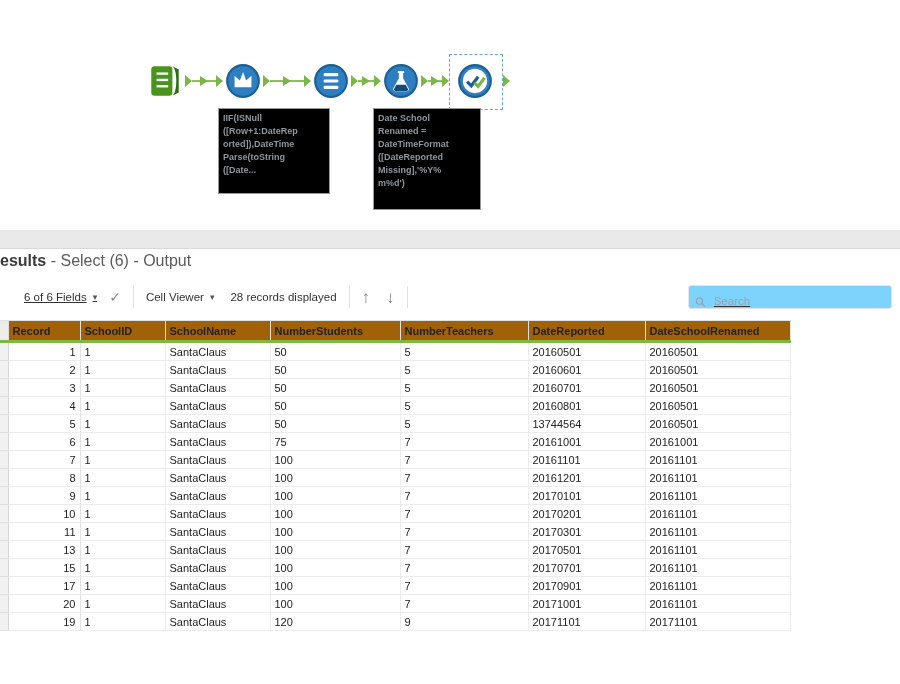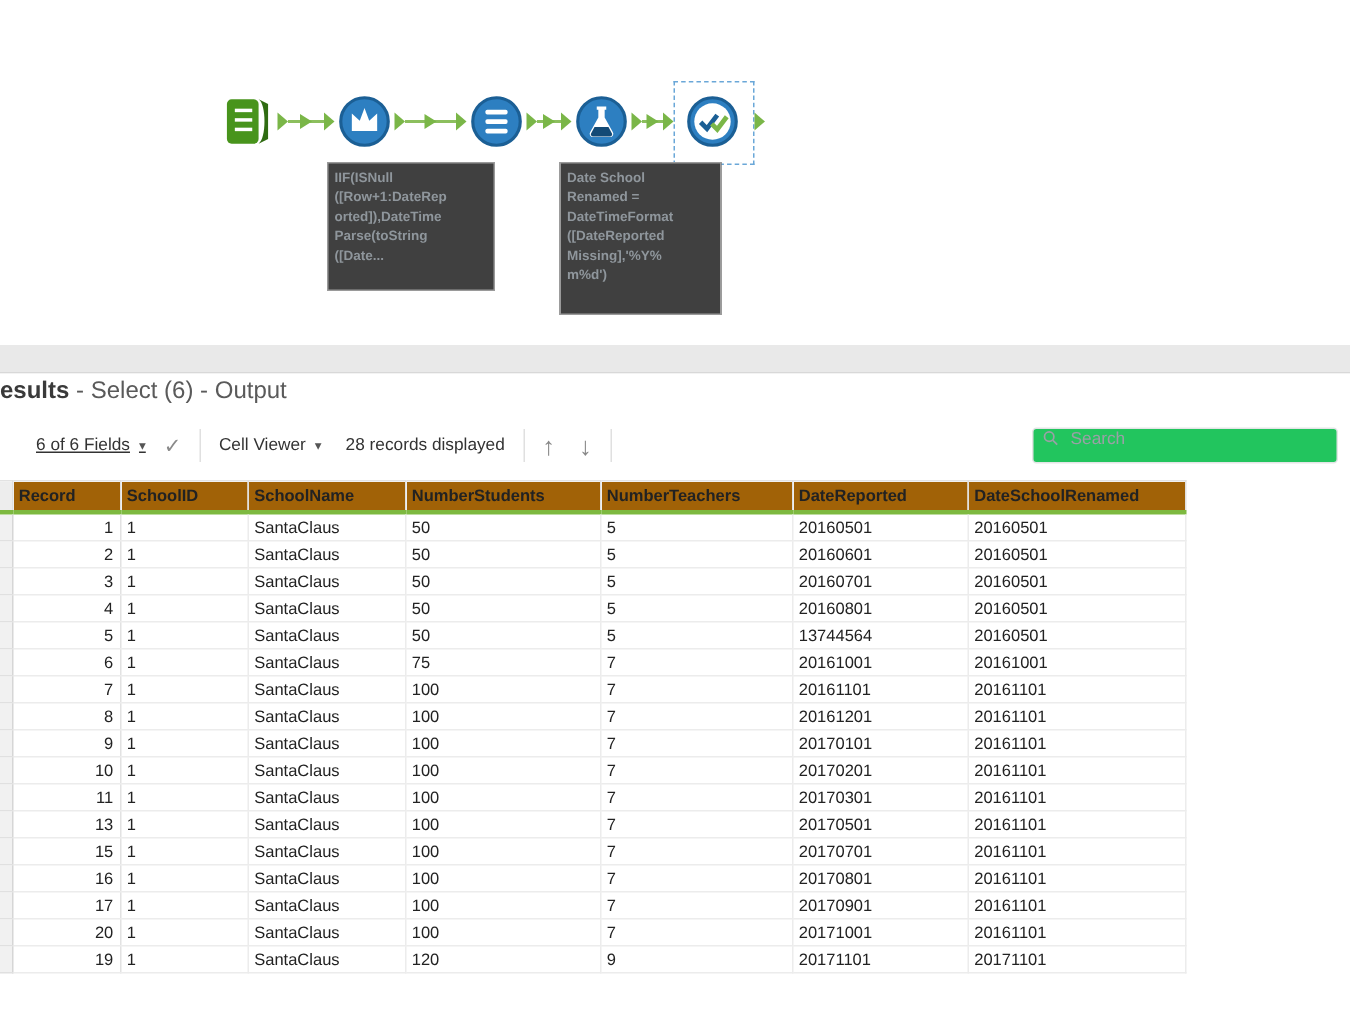--- a/index.html
+++ b/index.html
@@ -18,21 +18,21 @@
     border-top:6px solid transparent; border-bottom:6px solid transparent;
     border-left:7px solid #7ab648; }
 
   .conn { position:absolute; top:80px; height:2px; background:#8cbf5e; }
   .conn .arrowhead { position:absolute; top:-4px; width:0; height:0;
     border-left:8px solid #7ab648; border-top:5px solid transparent; border-bottom:5px solid transparent; }
 
   .selection-box { position:absolute; left:449px; top:54px; width:52px; height:54px;
     border:1px dashed #6aa7d8; }
 
-  .annotation { position:absolute; background:#404040; border:1px solid #9a9a9a;
+  .annotation { position:absolute; background:#000000; border:1px solid #9a9a9a;
     font-size:9px; font-weight:bold; color:#8f969c; line-height:13px;
     padding:3px 4px; white-space:pre-line; overflow:hidden; }
   .annotation.a1 { left:218px; top:108px; width:102px; height:78px; }
   .annotation.a2 { left:373px; top:108px; width:98px;  height:94px; }
 
   
   .splitter { position:absolute; top:230px; left:0; width:900px; height:18px;
     background:#e9e9e9; border-bottom:1px solid #d8d8d8; }
 
   .results-header { position:absolute; top:249px; left:0; width:900px; height:24px;
@@ -41,22 +41,22 @@
   .results-header .t-rest { color:#5a5a5a; white-space:pre; }
 
   .results-toolbar { position:absolute; top:274px; left:0; width:900px; height:46px;
     background:#fff; display:flex; align-items:center; font-size:11.5px; color:#333; }
   .tb-item { display:flex; align-items:center; gap:6px; cursor:default; }
   .caret { font-size:9px; color:#555; }
   .tb-sep { width:1px; height:22px; background:#e0e0e0; margin:0 12px; }
   .tb-check { color:#8a8a8a; font-size:14px; margin-left:12px; }
   .tb-arrow { color:#888; font-size:17px; line-height:17px; }
   .search-box { margin-left:auto; margin-right:8px; width:190px; height:22px;
-    background:#22c55e; border:1px solid #e3e5e6; border-radius:3px;
-    display:flex; align-items:flex-start; padding:0 6px; gap:6px; }
+    background:#7dd3fc; border:1px solid #e3e5e6; border-radius:3px;
+    display:flex; align-items:flex-end; padding:0 6px; gap:6px;text-decoration:underline; }
   .search-box input { border:none; outline:none; background:transparent;
     font-family:"Liberation Sans", sans-serif; font-size:11.5px; width:100%; color:#333; }
   .search-box input::placeholder { color:#9aa0a6; }
 
   
   table.results-table { position:absolute; top:320px; left:0; width:790px;
     border-collapse:collapse; table-layout:fixed; font-size:11px; background:#fff; }
   .results-table thead th { height:19px; background:#a16207; font-weight:bold;
     text-align:left; padding:0 4px; border-top:1px solid #e2e2e2;
     border-right:1px solid #e0e0e0; border-bottom:3px solid #7db940;
@@ -339,30 +339,20 @@
         <td class="col-0">15</td>
         <td class="col-1">1</td>
         <td class="col-2">SantaClaus</td>
         <td class="col-3">100</td>
         <td class="col-4">7</td>
         <td class="col-5">20170701</td>
         <td class="col-6">20161101</td>
       </tr>
       <tr>
         <td class="gutter-cell"></td>
-        <td class="col-0">16</td>
-        <td class="col-1">1</td>
-        <td class="col-2">SantaClaus</td>
-        <td class="col-3">100</td>
-        <td class="col-4">7</td>
-        <td class="col-5">20170801</td>
-        <td class="col-6">20161101</td>
-      </tr>
-      <tr>
-        <td class="gutter-cell"></td>
         <td class="col-0">17</td>
         <td class="col-1">1</td>
         <td class="col-2">SantaClaus</td>
         <td class="col-3">100</td>
         <td class="col-4">7</td>
         <td class="col-5">20170901</td>
         <td class="col-6">20161101</td>
       </tr>
       <tr>
         <td class="gutter-cell"></td>

